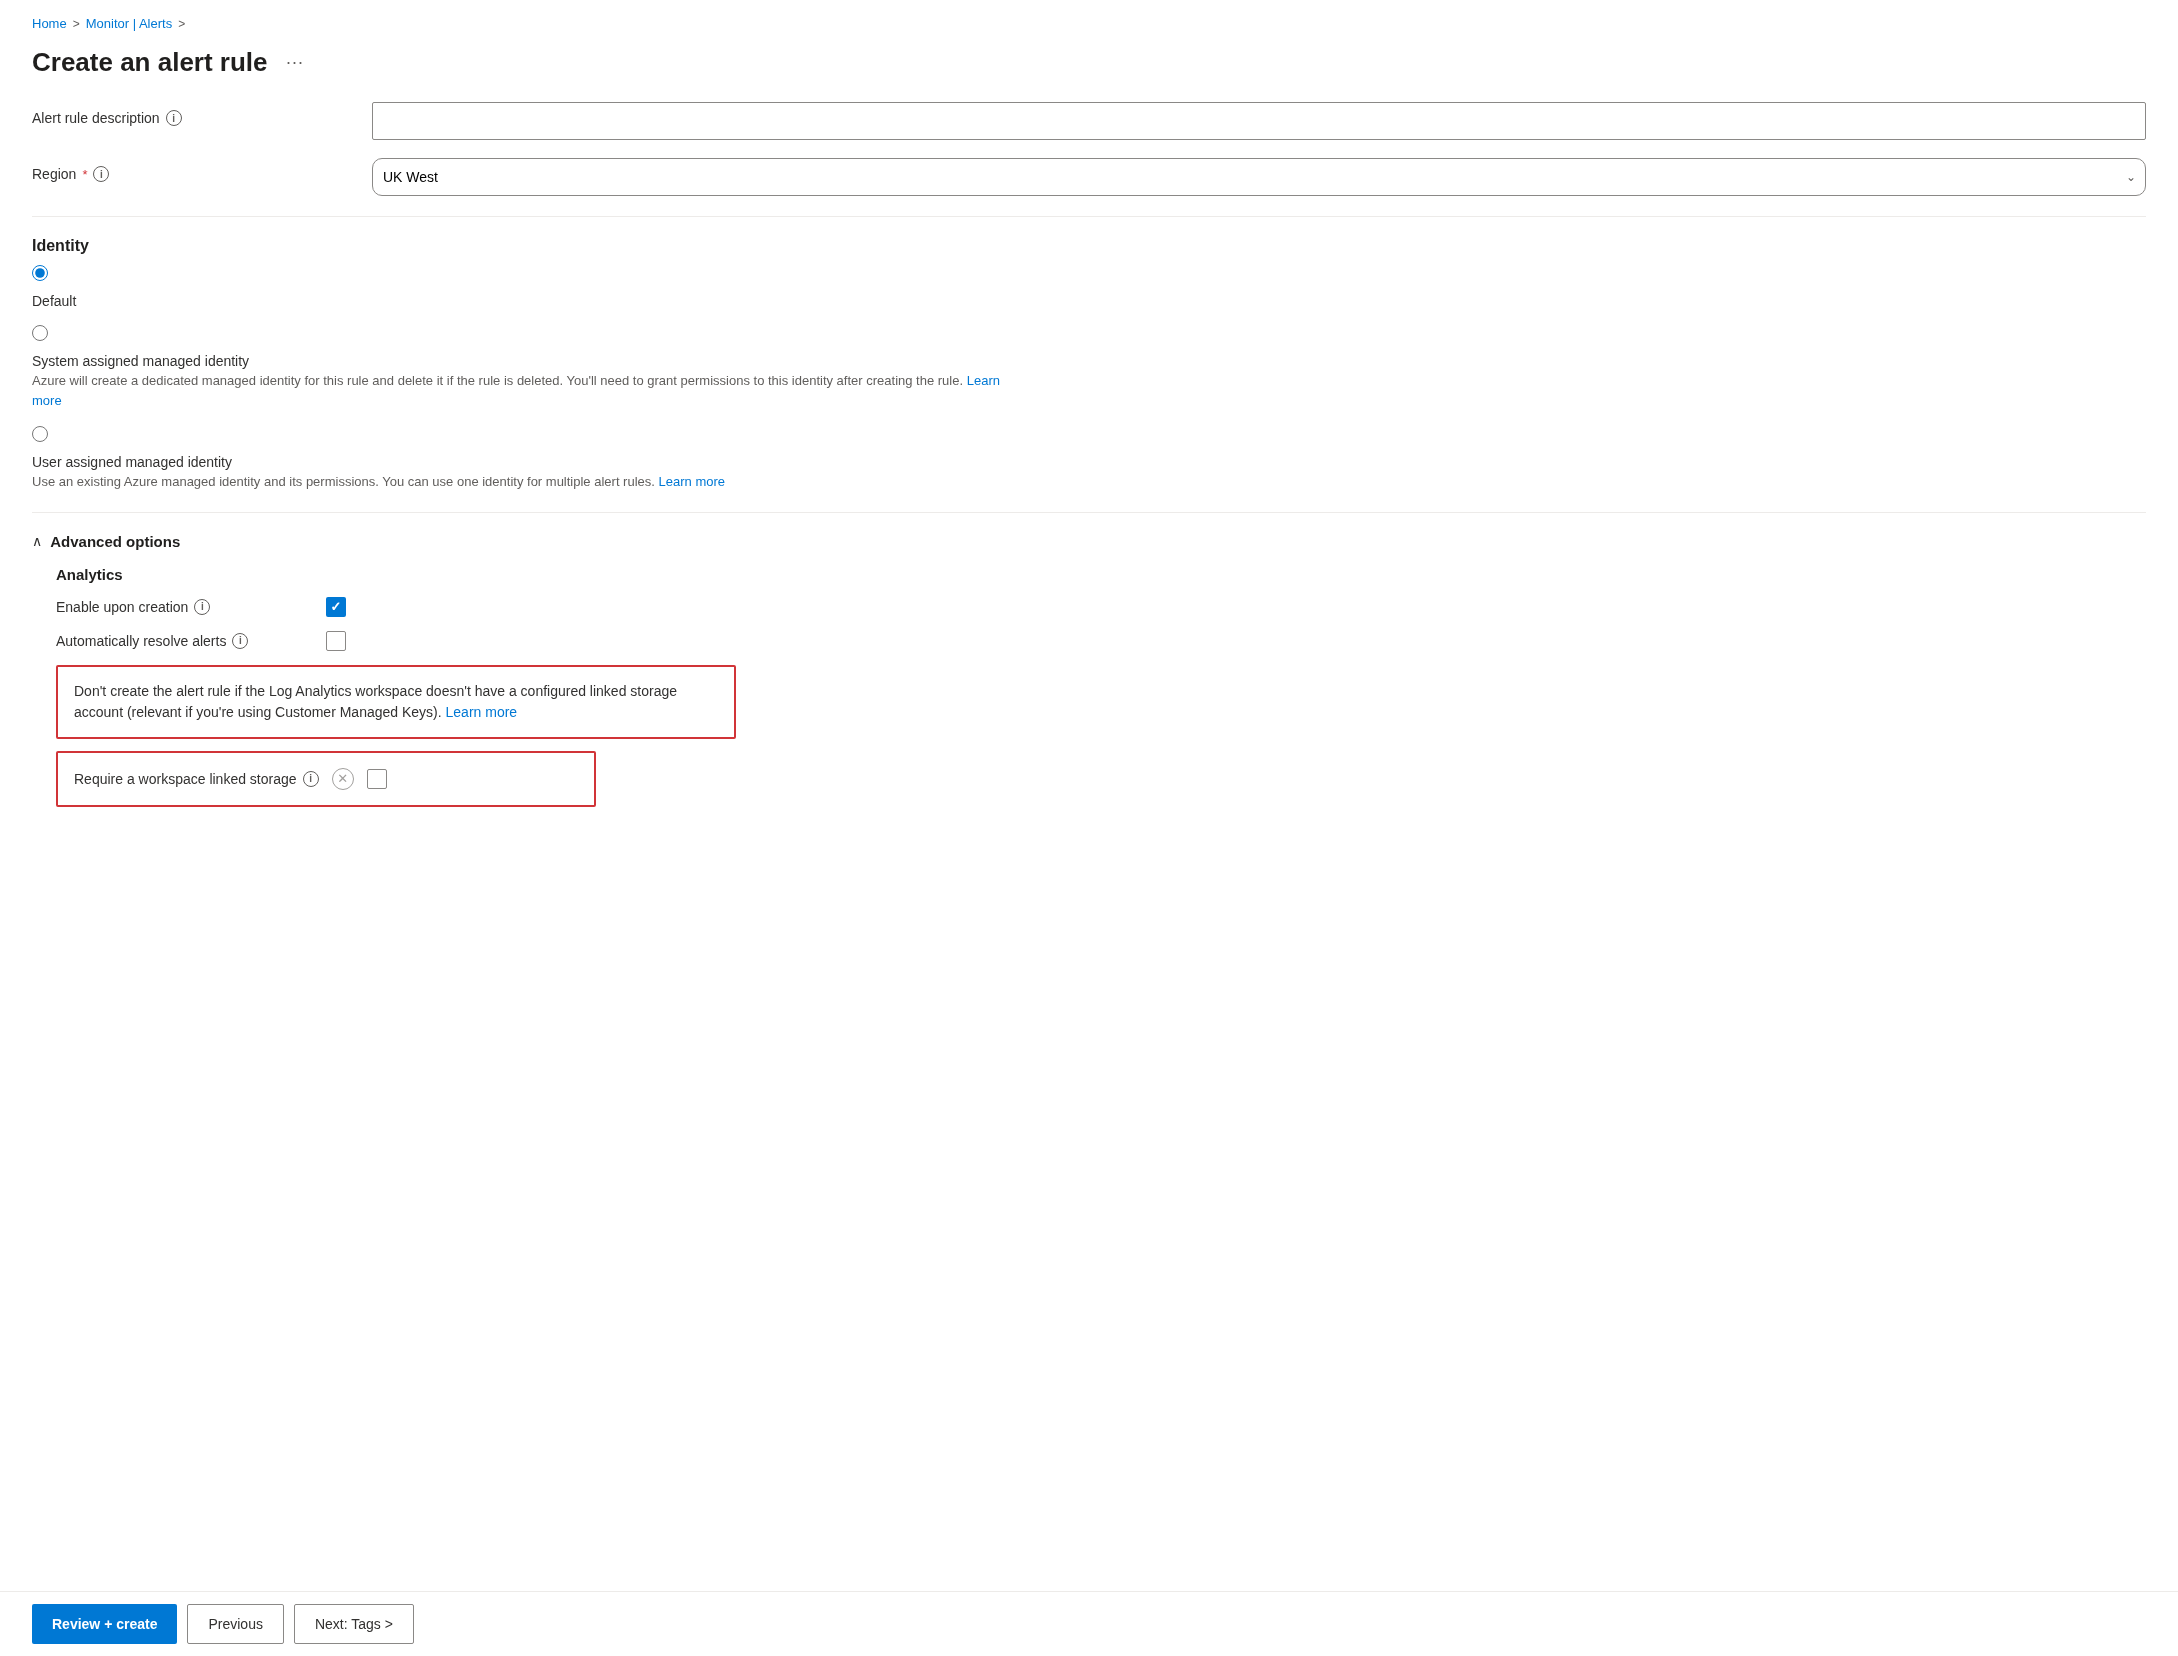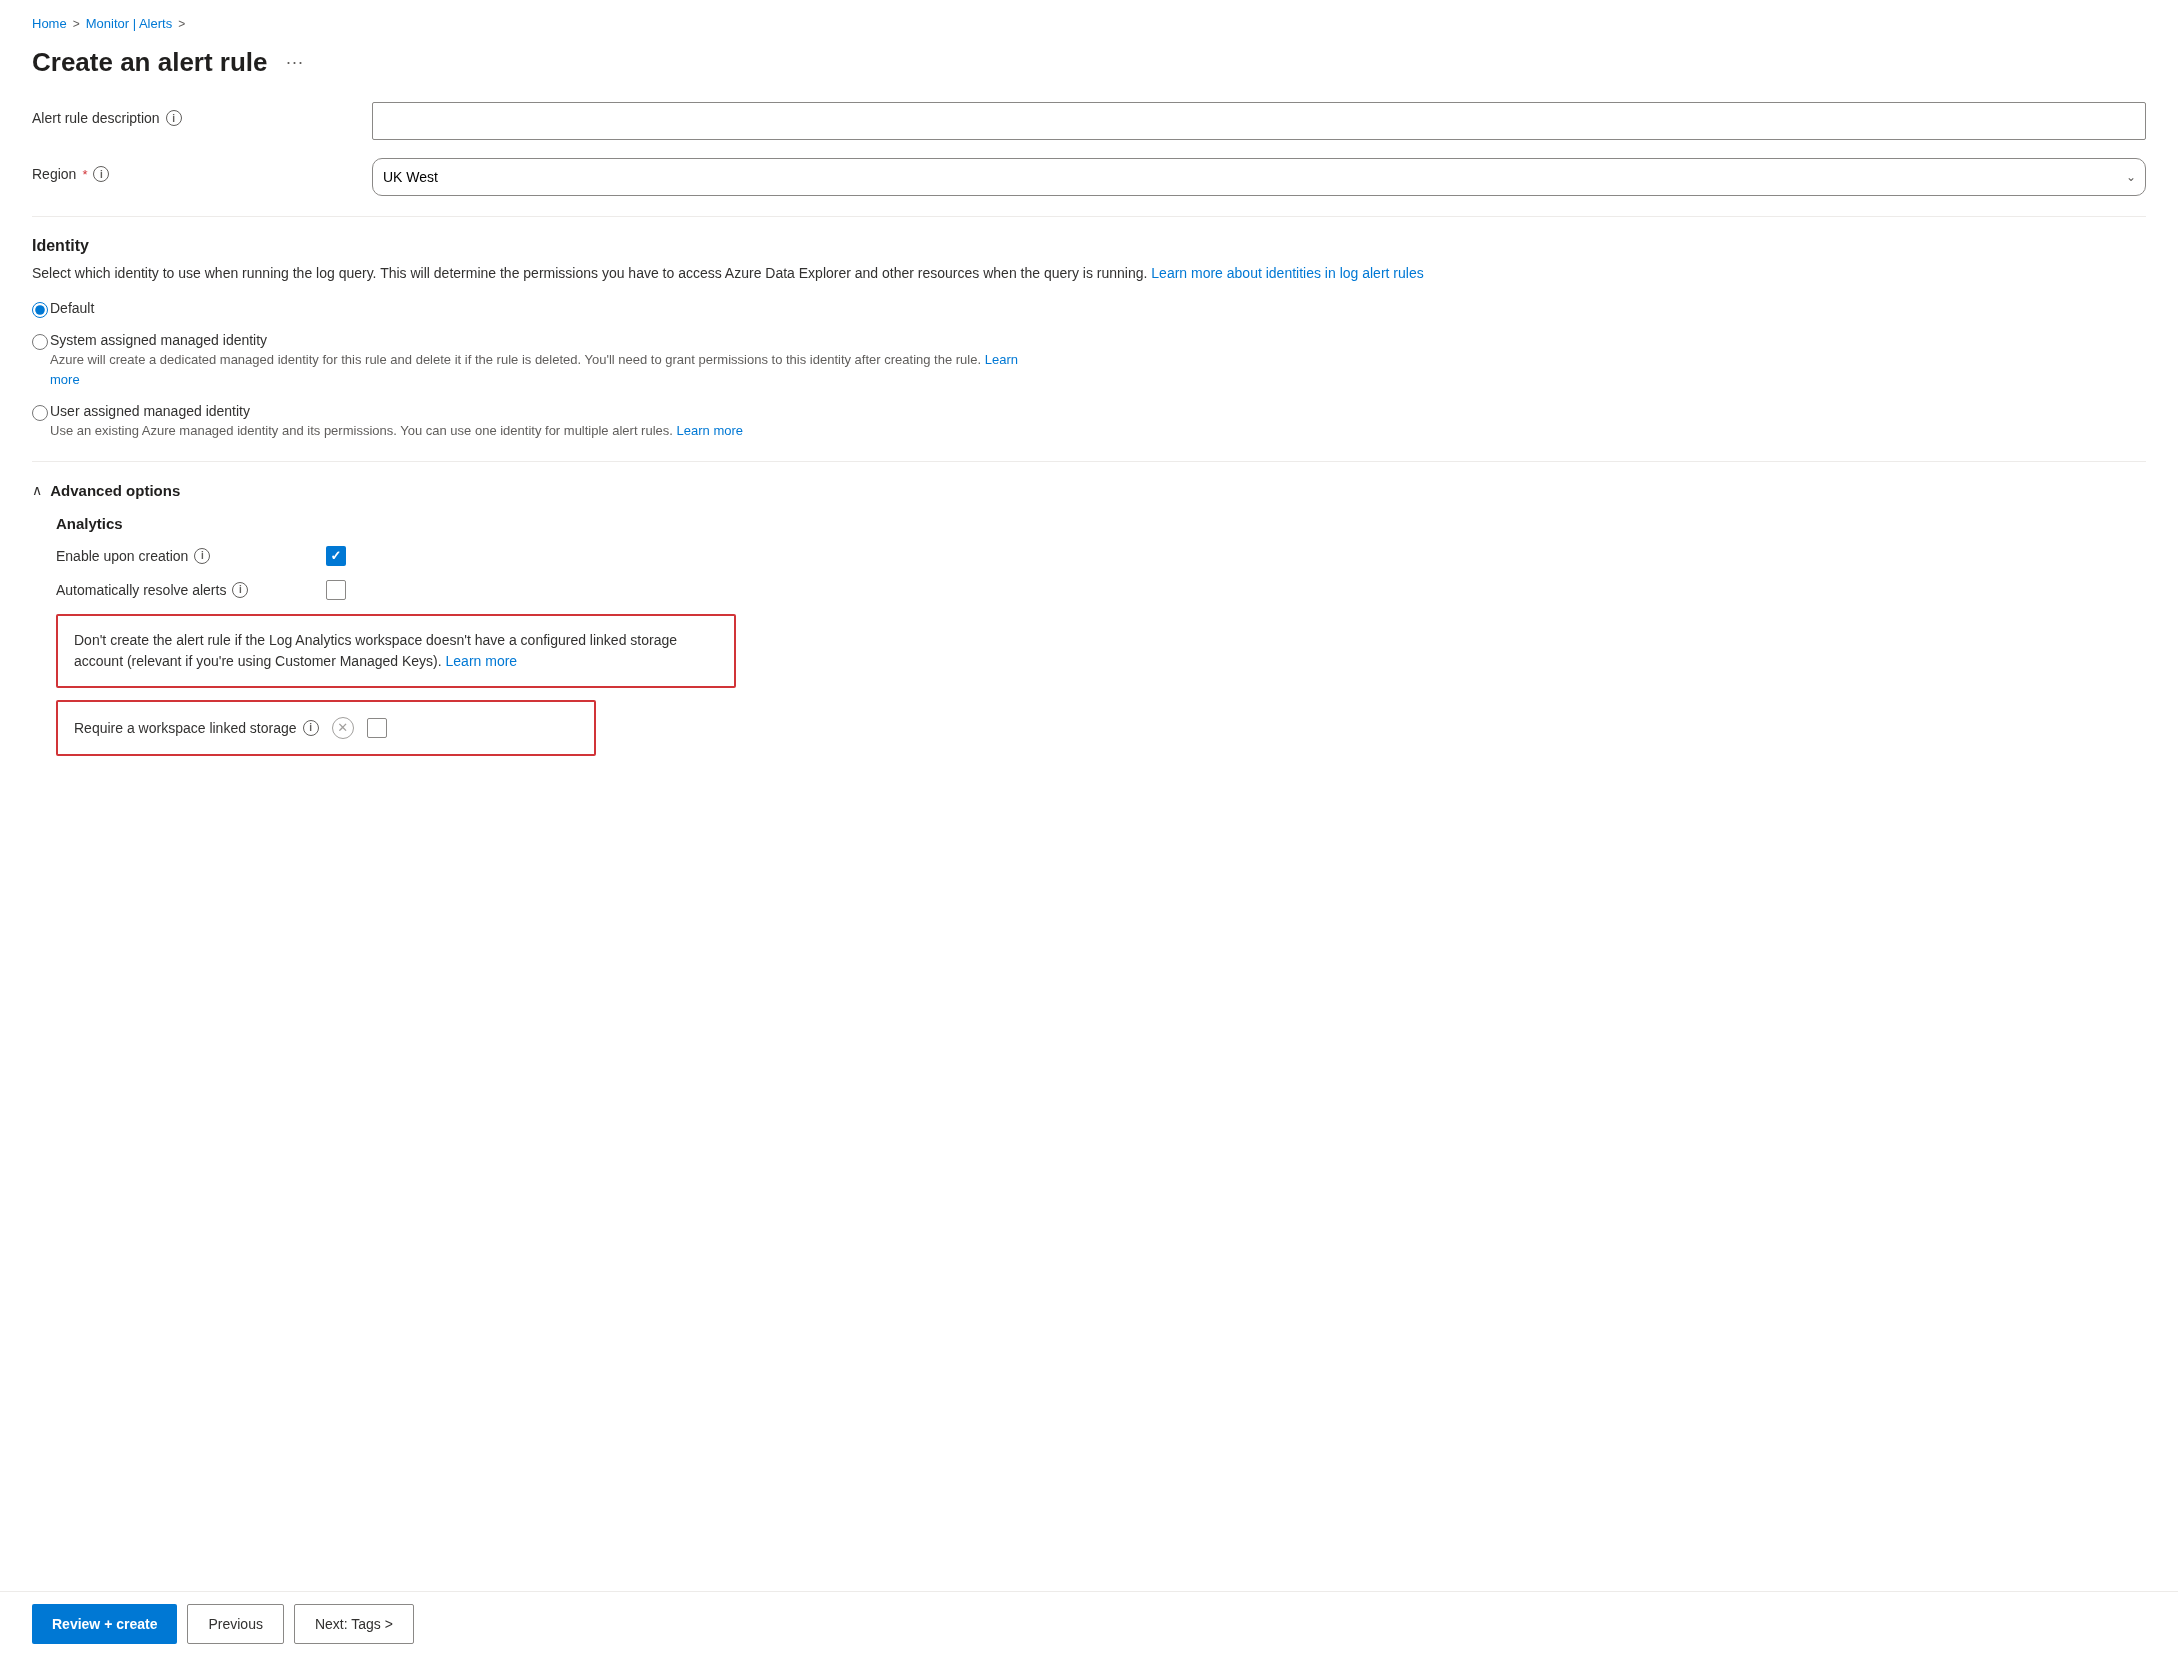--- a/index.html
+++ b/index.html
@@ -149,21 +149,22 @@
 
     .radio-group {
       display: flex;
       flex-direction: column;
       gap: 14px;
       margin-bottom: 18px;
     }
     .radio-option {
       display: flex;
       align-items: flex-start;
-      gap: 2px;
+      gap: 12px;
+      flex-direction: column;
     }
     .radio-input {
       margin-top: 2px;
       width: 16px;
       height: 16px;
       accent-color: #0078d4;
       cursor: pointer;
       flex-shrink: 0;
     }
     .radio-label-block { display: flex; flex-direction: column; }
@@ -381,24 +382,20 @@
         </select>
         <span class="select-chevron">⌄</span>
       </div>
     </div>
   </div>
 
   <hr class="divider">
 
   <div>
     <div class="section-title">Identity</div>
-    <p class="section-desc">
-      <span>Select which identity to use when running the log query. This will determine the permissions you have to access Azure Data Explorer and other resources when the query is running.</span>
-      <a href="#" class="learn-link">Learn more about identities in log alert rules</a>
-    </p>
 
     <div class="radio-group">
 
       <div class="radio-option">
         <input type="radio" class="radio-input" name="identity" checked="" style="">
         <div class="radio-label-block">
           <span class="radio-label-main">Default</span>
         </div>
       </div>
 

